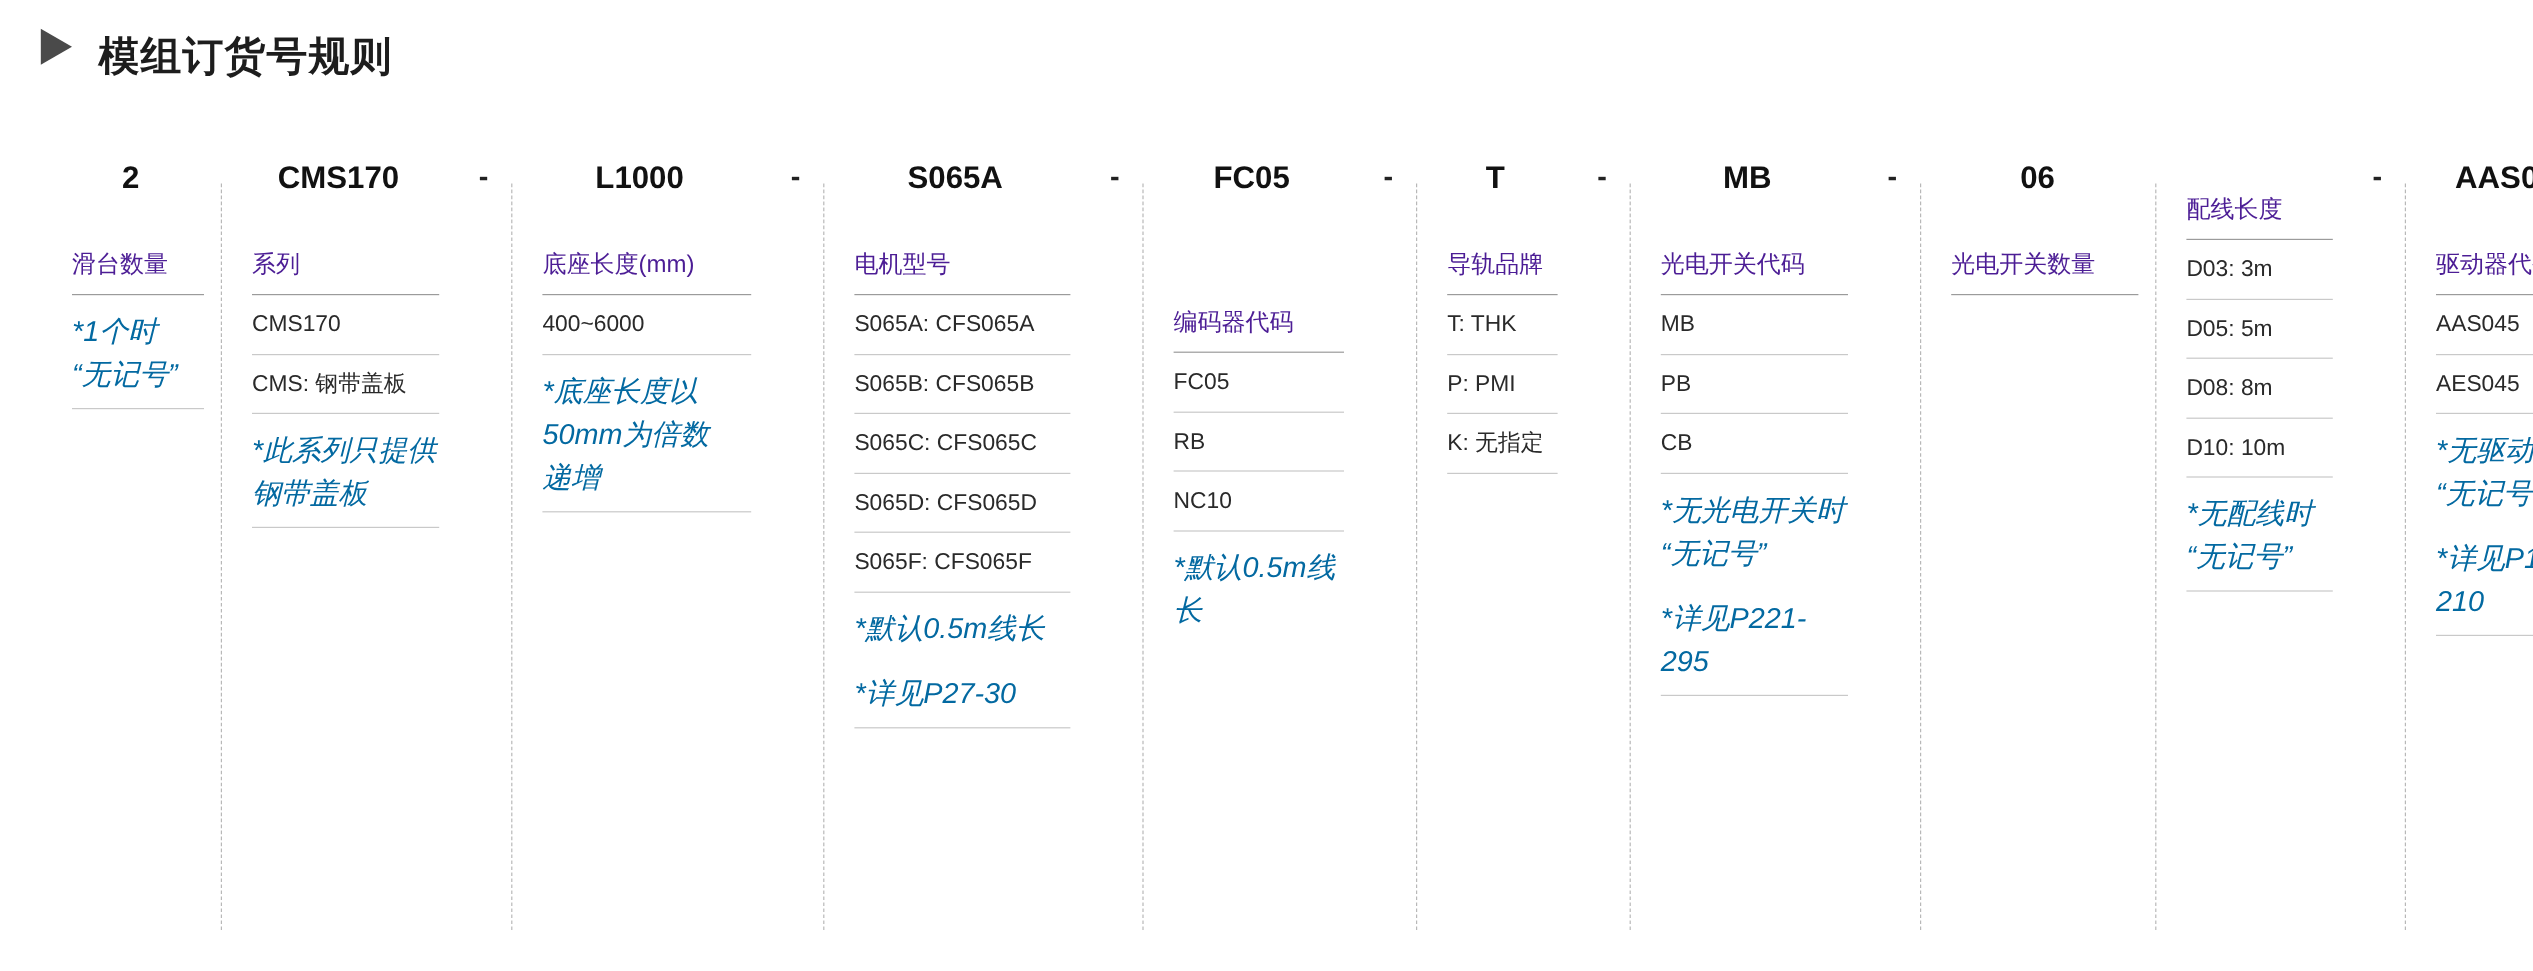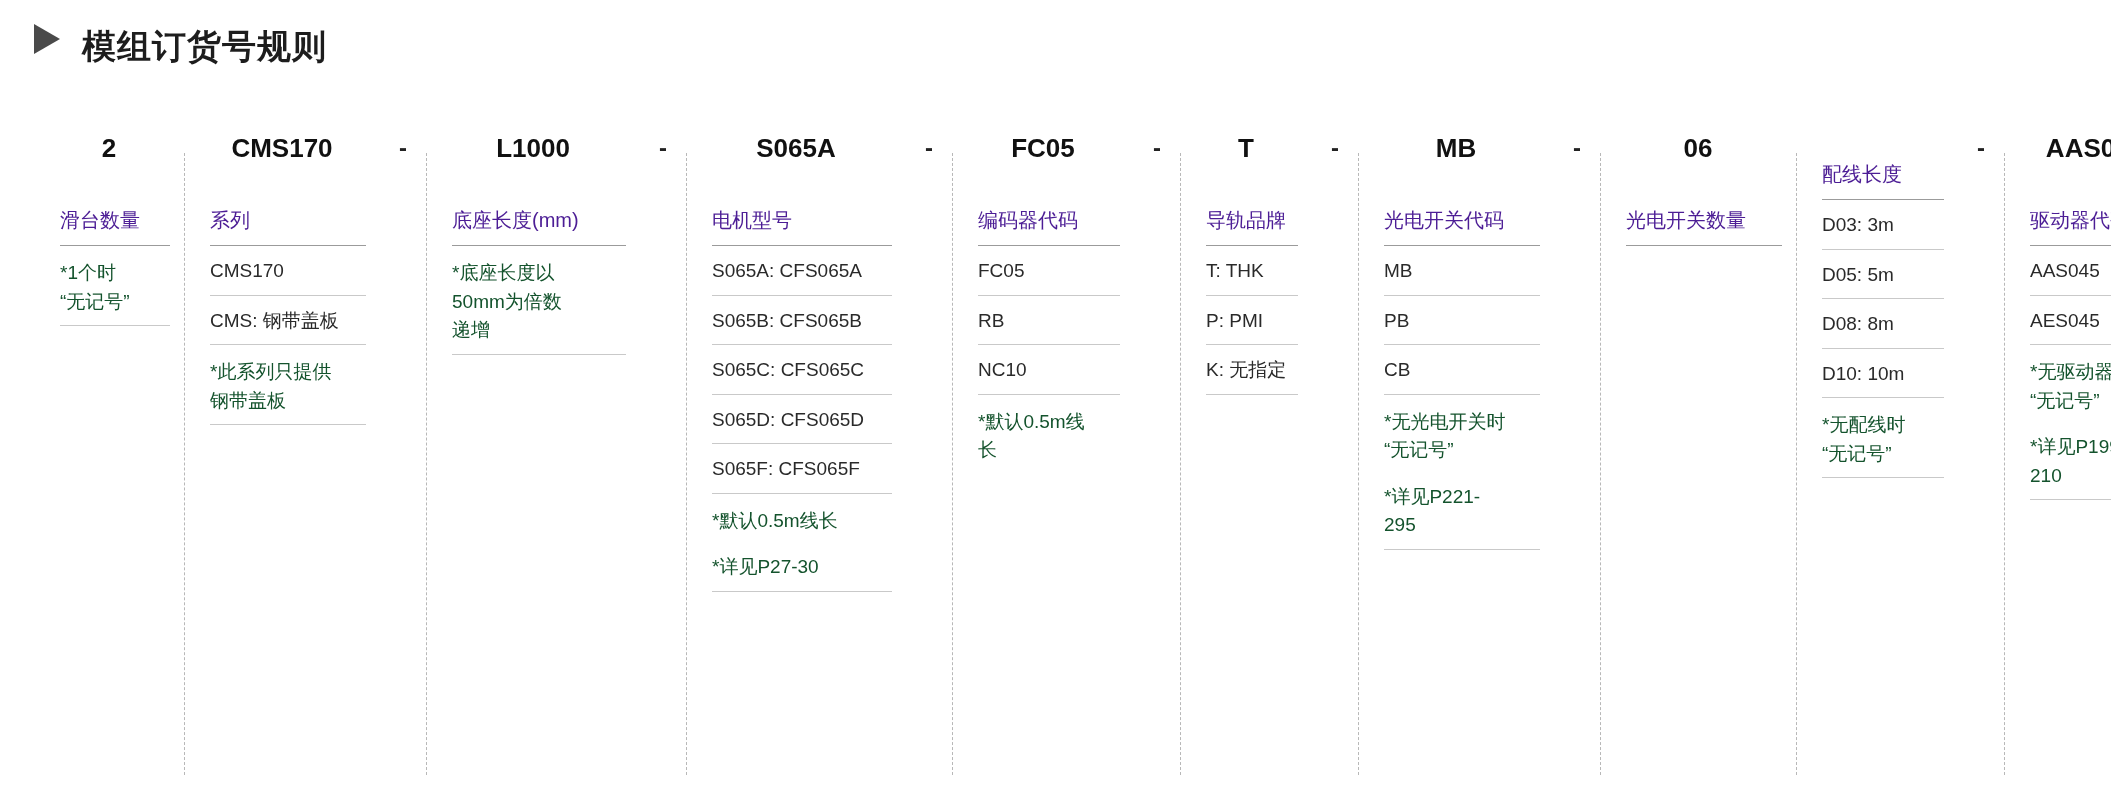--- a/index.html
+++ b/index.html
@@ -118,25 +118,26 @@
     font-size: 19px;
     color: #2a2a2a;
     line-height: 1.45;
     padding: 11px 0 10px 0;
     border-bottom: 1px solid #c9c9c9;
   }
   .notes {
     margin-top: 4px;
   }
   .note {
-    font-size: 19px;
-    color: #14532d;
+    font-size: 24px;
+    color: #0369a1;
     line-height: 1.5;
     padding: 9px 0 9px 0;
     white-space: pre-line;
+    font-style: italic;
   }
   .note.ruled {
     border-bottom: 1px solid #c9c9c9;
   }
 </style>
 </head>
 <body>
 
 <div class="page">
 
@@ -171,20 +172,23 @@
           </div>
         </div>
       </div>
       <div class="dash-col">
         <div class="code">-</div>
       </div>
       <div class="col with-rule" style="width: 214px;">
         <div class="code">L1000</div>
         <div class="body">
           <div class="label">底座长度(mm)</div>
+          <div class="items">
+            <div class="item">400~6000</div>
+          </div>
           <div class="notes">
             <div class="note ruled">*底座长度以
   50mm为倍数
   递增</div>
           </div>
         </div>
       </div>
       <div class="dash-col">
         <div class="code">-</div>
       </div>
@@ -201,21 +205,21 @@
           </div>
           <div class="notes">
             <div class="note">*默认0.5m线长</div>
             <div class="note ruled">*详见P27-30</div>
           </div>
         </div>
       </div>
       <div class="dash-col">
         <div class="code">-</div>
       </div>
-      <div class="col with-rule" style="width: 182px;">
+      <div class="col with-rule" style="width: 182px; gap: 48px;">
         <div class="code">FC05</div>
         <div class="body">
           <div class="label">编码器代码</div>
           <div class="items">
             <div class="item">FC05</div>
             <div class="item">RB</div>
             <div class="item">NC10</div>
           </div>
           <div class="notes">
             <div class="note">*默认0.5m线

